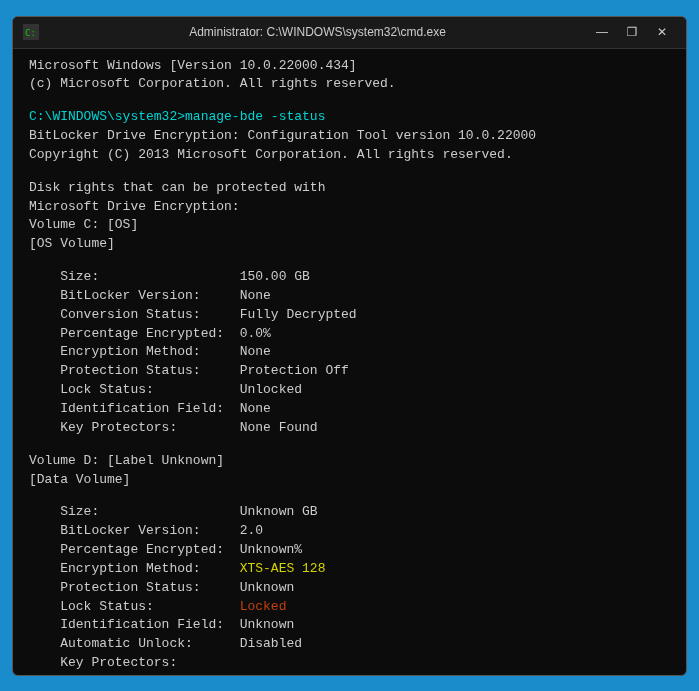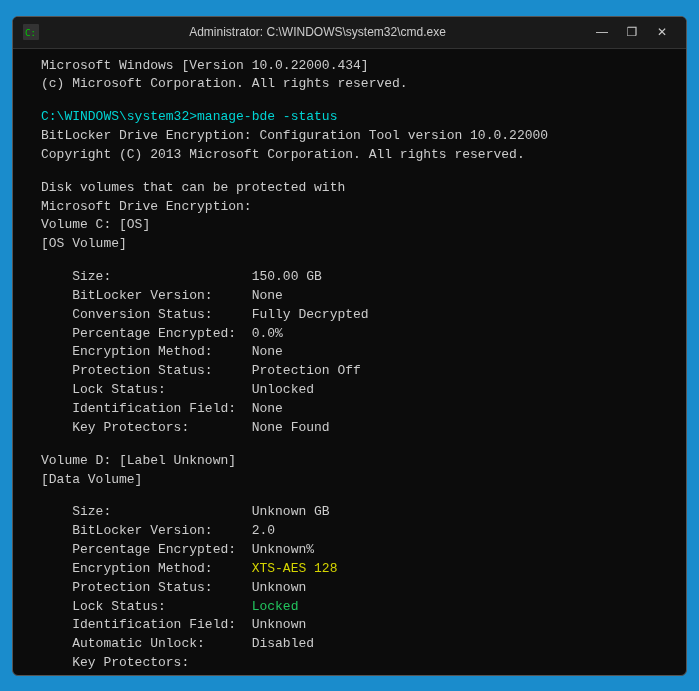--- a/index.html
+++ b/index.html
@@ -53,34 +53,34 @@
       display: flex;
       align-items: center;
       justify-content: center;
       color: #cccccc;
       font-size: 12px;
       cursor: pointer;
       border-radius: 2px;
     }
     .content {
       flex: 1;
-      padding: 8px 28px;
+      padding: 8px 16px;
       overflow-y: auto;
       font-family: 'Courier New', Consolas, monospace;
       font-size: 13px;
       color: #cccccc;
       line-height: 1.45;
     }
     .content::-webkit-scrollbar { width: 8px; }
     .content::-webkit-scrollbar-track { background: #1a1a1a; }
     .content::-webkit-scrollbar-thumb { background: #555; }
     .cmd-line { white-space: pre; }
     .highlight-cyan { color: #00d4d4; }
     .highlight-yellow { color: #d4d400; }
-    .highlight-locked { color: #22c55e; text-align: center; }
+    .highlight-locked { color: #c2410c; text-align: center; }
     .blank { height: 14px; }
   </style>
 </head>
 <body>
 
 <div class="window">
   <div class="title-bar">
     <svg class="title-bar-icon" viewBox="0 0 16 16">
       <rect width="16" height="16" fill="#333" rx="1"></rect>
       <text x="2" y="12" font-size="9" font-family="monospace" fill="#00cc00">C:</text>
@@ -93,21 +93,21 @@
     </div>
   </div>
   <div class="content" id="terminal-content">
   <div class="cmd-line">Microsoft Windows [Version 10.0.22000.434]</div>
       <div class="cmd-line">(c) Microsoft Corporation. All rights reserved.</div>
       <div class="blank"></div>
       <div class="cmd-line"><span class="highlight-cyan">C:\WINDOWS\system32&gt;</span><span class="highlight-cyan">manage-bde -status</span></div>
       <div class="cmd-line">BitLocker Drive Encryption: Configuration Tool version 10.0.22000</div>
       <div class="cmd-line">Copyright (C) 2013 Microsoft Corporation. All rights reserved.</div>
       <div class="blank"></div>
-      <div class="cmd-line">Disk volumes that can be protected with</div>
+      <div class="cmd-line">Disk rights that can be protected with</div>
       <div class="cmd-line">Microsoft Drive Encryption:</div>
       <div class="cmd-line">Volume C: [OS]</div>
       <div class="cmd-line">[OS Volume]</div>
       <div class="blank"></div>
       <div class="cmd-line">    Size:                  150.00 GB</div>
       <div class="cmd-line">    BitLocker Version:     None</div>
       <div class="cmd-line">    Conversion Status:     Fully Decrypted</div>
       <div class="cmd-line">    Percentage Encrypted:  0.0%</div>
       <div class="cmd-line">    Encryption Method:     None</div>
       <div class="cmd-line">    Protection Status:     Protection Off</div>

